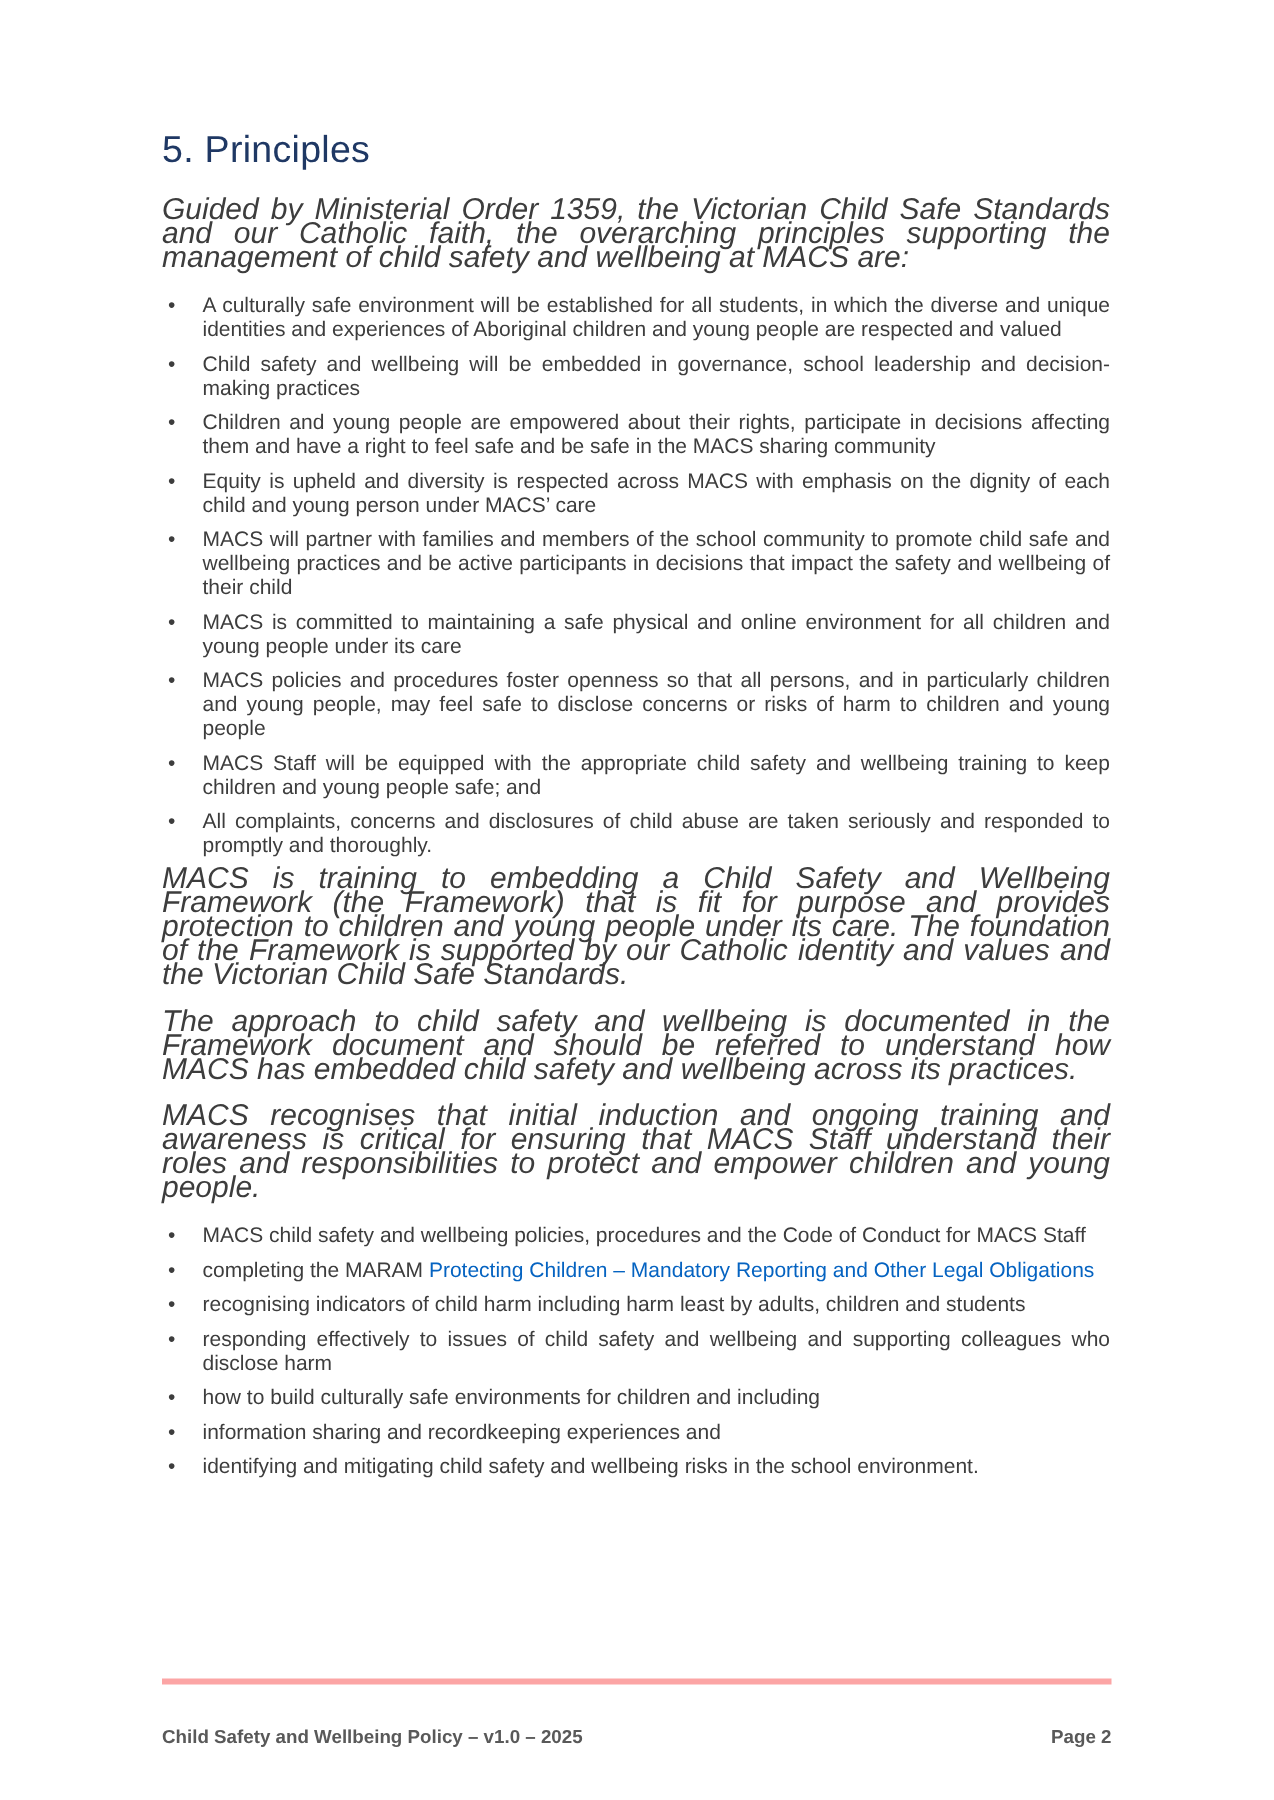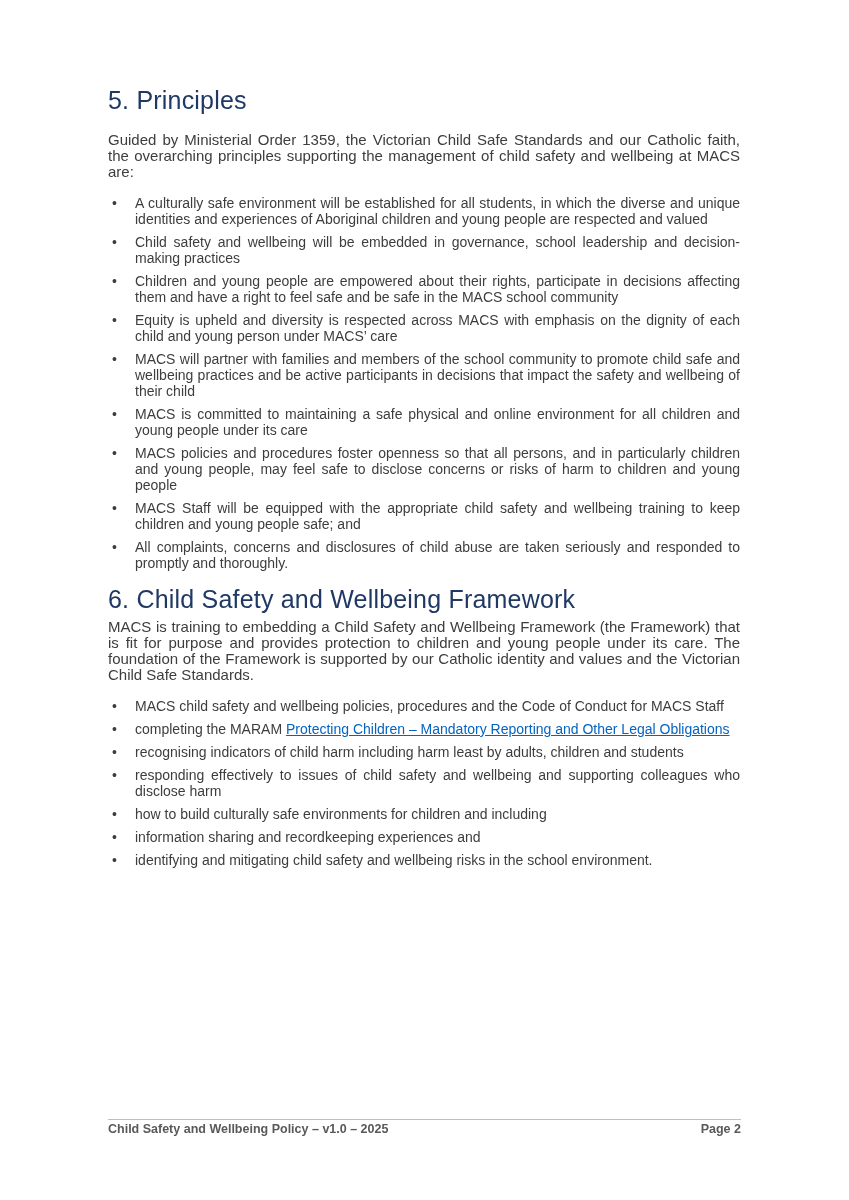--- a/index.html
+++ b/index.html
@@ -21,24 +21,25 @@
   h1 {
     font-size: 25px;
     font-weight: 400;
     color: #1f3864;
     line-height: 29px;
     margin: 14px 0 5px 0;
     letter-spacing: 0.2px;
   }
   h1.first { margin-top: 0; margin-bottom: 17px; }
   .para {
-    font-size: 15px;
+    font-size: 20px;
     line-height: 16px;
     margin: 0 0 15px 0;
     text-align: justify;
+    font-style: italic;
   }
   ul.bullets {
     list-style: none;
     margin: 0 0 0 0;
     padding: 0;
   }
   ul.bullets li {
     display: flex;
     font-size: 14px;
     line-height: 16px;
@@ -49,30 +50,29 @@
     width: 27px;
     padding-left: 4px;
     box-sizing: border-box;
   }
   ul.bullets .li-text {
     flex: 1;
     text-align: justify;
   }
   a.doc-link {
     color: #0563c1;
-    text-decoration: underline;
     cursor: pointer;
   }
   .footer {
     position: absolute;
     left: 108px;
     top: 1119px;
     width: 633px;
-    border-top: 1px solid #fca5a5;
-    padding-top: 2px;
+    border-top: 4px solid #fca5a5;
+    padding-top: 28px;
     display: flex;
     justify-content: space-between;
     font-size: 12.5px;
     font-weight: 700;
     color: #595959;
   }
 </style>
 </head>
 <body>
 
@@ -86,21 +86,21 @@
         <li>
             <span class="marker">•</span>
             <span class="li-text">A culturally safe environment will be established for all students, in which the diverse and unique identities and experiences of Aboriginal children and young people are respected and valued</span>
           </li>
         <li>
             <span class="marker">•</span>
             <span class="li-text">Child safety and wellbeing will be embedded in governance, school leadership and decision-making practices</span>
           </li>
         <li>
             <span class="marker">•</span>
-            <span class="li-text">Children and young people are empowered about their rights, participate in decisions affecting them and have a right to feel safe and be safe in the MACS school community</span>
+            <span class="li-text">Children and young people are empowered about their rights, participate in decisions affecting them and have a right to feel safe and be safe in the MACS sharing community</span>
           </li>
         <li>
             <span class="marker">•</span>
             <span class="li-text">Equity is upheld and diversity is respected across MACS with emphasis on the dignity of each child and young person under MACS’ care</span>
           </li>
         <li>
             <span class="marker">•</span>
             <span class="li-text">MACS will partner with families and members of the school community to promote child safe and wellbeing practices and be active participants in decisions that impact the safety and wellbeing of their child</span>
           </li>
         <li>
@@ -116,25 +116,26 @@
             <span class="li-text">MACS Staff will be equipped with the appropriate child safety and wellbeing training to keep children and young people safe; and</span>
           </li>
         <li>
             <span class="marker">•</span>
             <span class="li-text">All complaints, concerns and disclosures of child abuse are taken seriously and responded to promptly and thoroughly.</span>
           </li>
       </ul>
     </section>
 
     <section>
-      <h1>6. Child Safety and Wellbeing Framework</h1>
       <p class="para">MACS is training to embedding a Child Safety and Wellbeing Framework (the Framework) that is fit for purpose and provides protection to children and young people under its care. The foundation of the Framework is supported by our Catholic identity and values and the Victorian Child Safe Standards.</p>
+      <p class="para">The approach to child safety and wellbeing is documented in the Framework document and should be referred to understand how MACS has embedded child safety and wellbeing across its practices.</p>
     </section>
 
     <section>
+      <p class="para">MACS recognises that initial induction and ongoing training and awareness is critical for ensuring that MACS Staff understand their roles and responsibilities to protect and empower children and young people.</p>
       <ul class="bullets">
         <li>
             <span class="marker">•</span>
             <span class="li-text">MACS child safety and wellbeing policies, procedures and the Code of Conduct for MACS Staff</span>
           </li>
         <li>
             <span class="marker">•</span>
             <span class="li-text"><span>completing the MARAM </span><a class="doc-link">Protecting Children – Mandatory Reporting and Other Legal Obligations</a></span>
           </li>
         <li>

